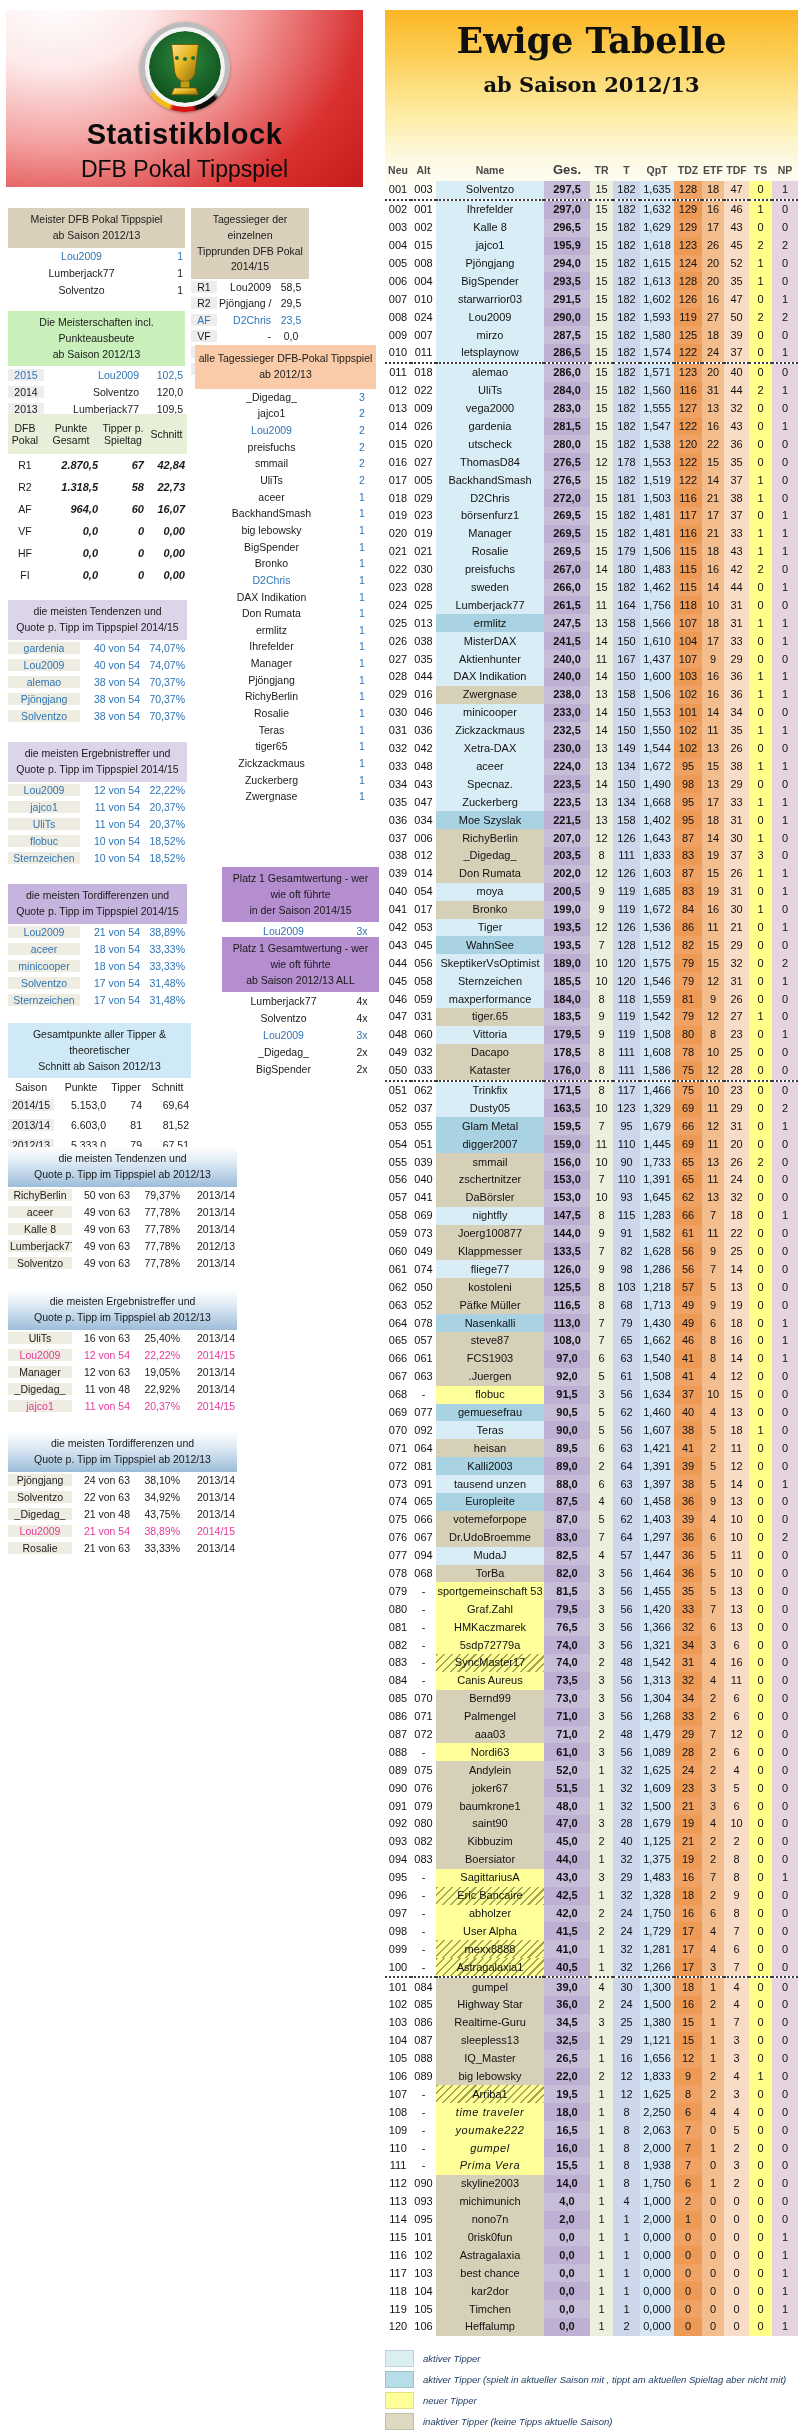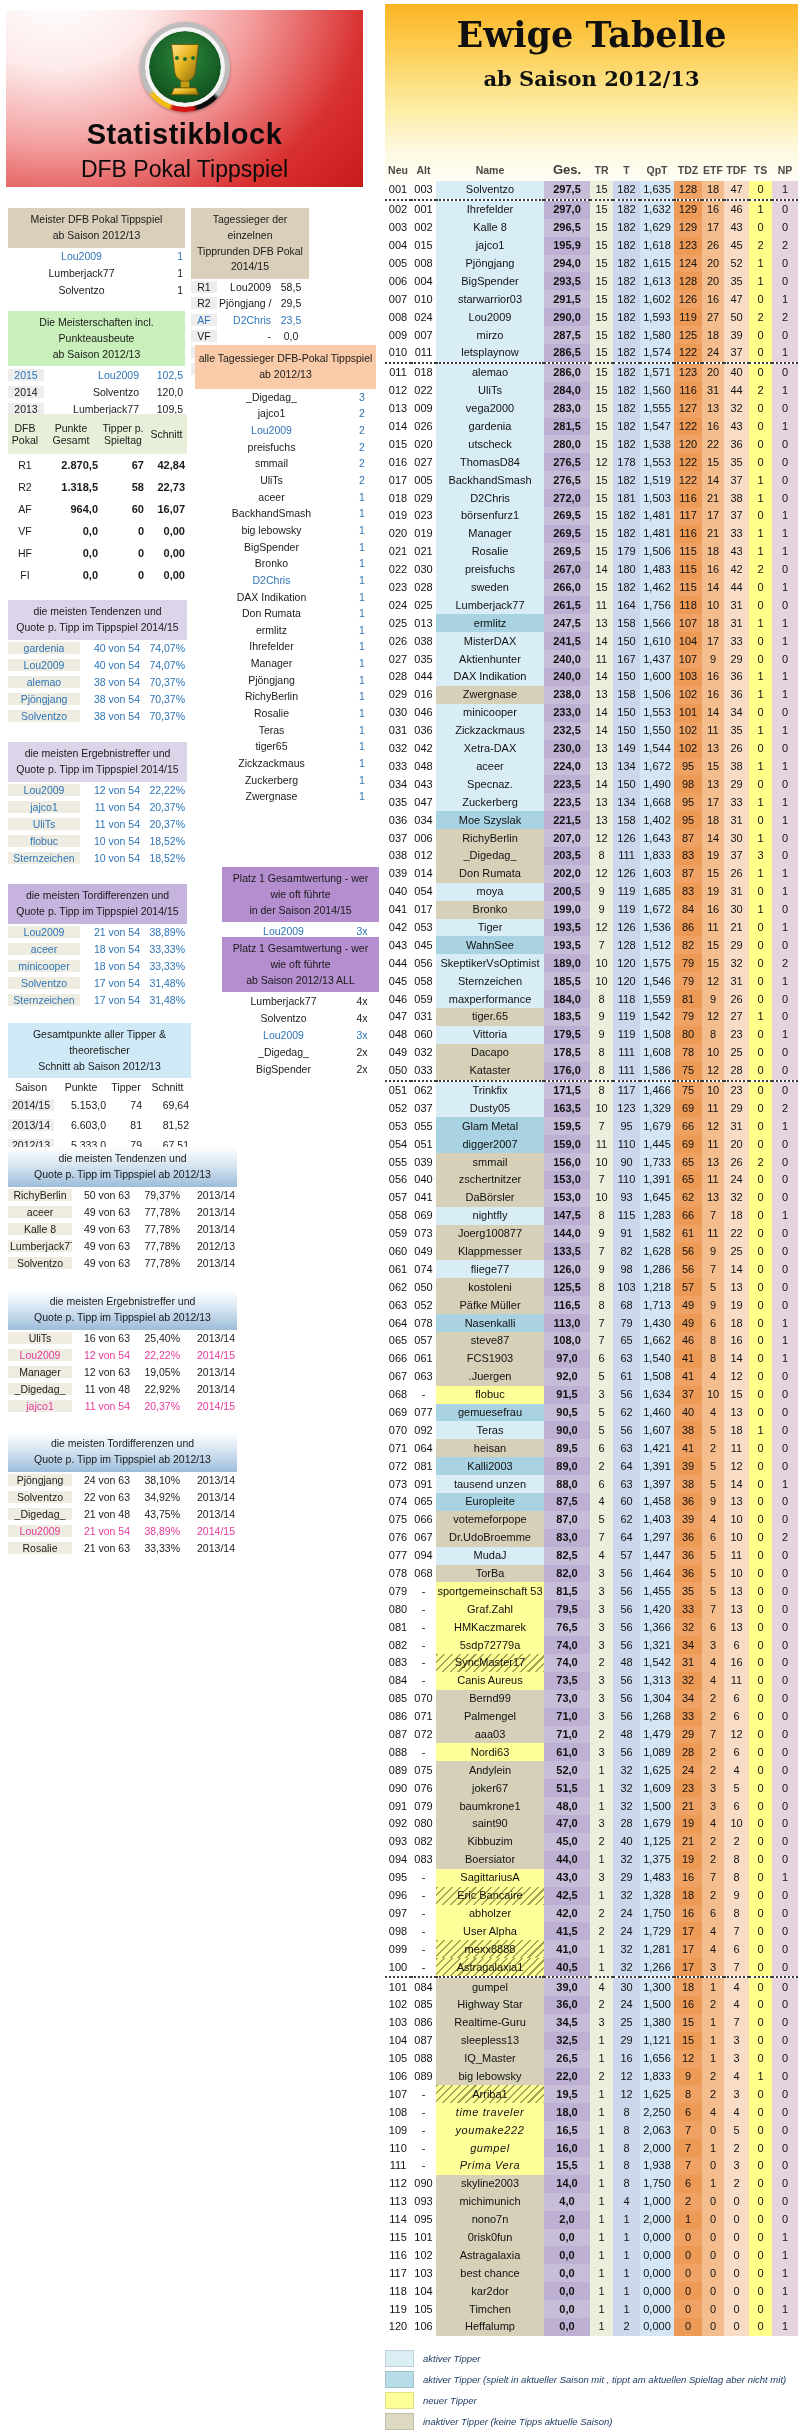--- a/index.html
+++ b/index.html
@@ -25,21 +25,21 @@
   .sb .subhd>span{text-align:center;line-height:1.15;padding:2px 0;}
   .sb .rw>span{padding:0 2px;white-space:nowrap;overflow:hidden;}
   .sb .rw>span:first-child{text-align:center;}
   .sb .rw>span:not(:first-child){text-align:right;}
   .sb.center-last .rw>span:last-child{text-align:center;}
   .sb .yr{background:#ededed;text-align:center !important;}
   .link{color:#2e75b6;}
   .pink{color:#e6399b;}
   .sb.links .rw>span{color:#2e75b6;}
   .sb.shade1 .rw>span:first-child{background:#efede1;}
-  .sb.boldvals .rw>span:not(:first-child){font-weight:bold;font-size:11px;}
+  .sb.boldvals .rw>span:not(:first-child){font-weight:bold;font-size:11px;font-style:italic;}
   .hd-tan{background:#d9cfba;}
   .hd-green{background:#c9efbb;}
   .hd-palegreen{background:#e7efd8;}
   .hd-lav{background:#dcd5ea;}
   .hd-purple{background:#c7b4de;}
   .hd-lblue{background:#cfe9f6;}
   .hd-bluegrad{background:linear-gradient(#feffff 0%,#dce9f4 40%,#9dbdda 100%);}
   .hd-violet{background:#b48ece;}
   .hd-peach{background:#f9cba8;}
 
@@ -61,21 +61,21 @@
   #c2{left:195px;top:345px;width:181px;--g:1fr 28px;}
   #c2 .hd{padding:6px 2px;}
   #c2 .rw{min-height:16.65px;}
   #c2 .rw>span:first-child{text-align:center;}
   #c2 .rw>span:last-child{color:#2e75b6;text-align:center;}
   #c3{left:222px;top:867px;width:157px;--g:1fr 34px;}
   #c4{left:222px;top:937px;width:157px;--g:1fr 34px;}
   #c3 .rw>span,#c4 .rw>span{text-align:center !important;}
 
   
-  .yellow-head{position:absolute;left:385px;top:4px;width:413px;height:181px;
+  .yellow-head{position:absolute;left:385px;top:10px;width:413px;height:181px;
     background:linear-gradient(#fbb525 0%,#fccf57 26%,#fdeda5 58%,#fdf9e2 82%,#fffef8 100%);}
   .et-title{position:absolute;left:0;right:0;top:10px;text-align:center;
     font-family:"DejaVu Serif","Liberation Serif",serif;font-weight:bold;font-size:35px;color:#101010;}
   .et-sub{position:absolute;left:0;right:0;top:62px;text-align:center;
     font-family:"DejaVu Serif","Liberation Serif",serif;font-weight:bold;font-size:21px;color:#101010;}
   table.et{position:absolute;left:385px;top:158px;width:413px;border-collapse:collapse;table-layout:fixed;}
   table.et th{font-size:10.5px;color:#4a4a4a;font-weight:bold;height:23px;padding:0;vertical-align:middle;}
   table.et th.h-ges{font-size:13px;color:#3a3a3a;}
   table.et td{height:17.9px;padding:0;font-size:11px;color:#111;text-align:center;vertical-align:middle;
     white-space:nowrap;overflow:hidden;line-height:1;}

